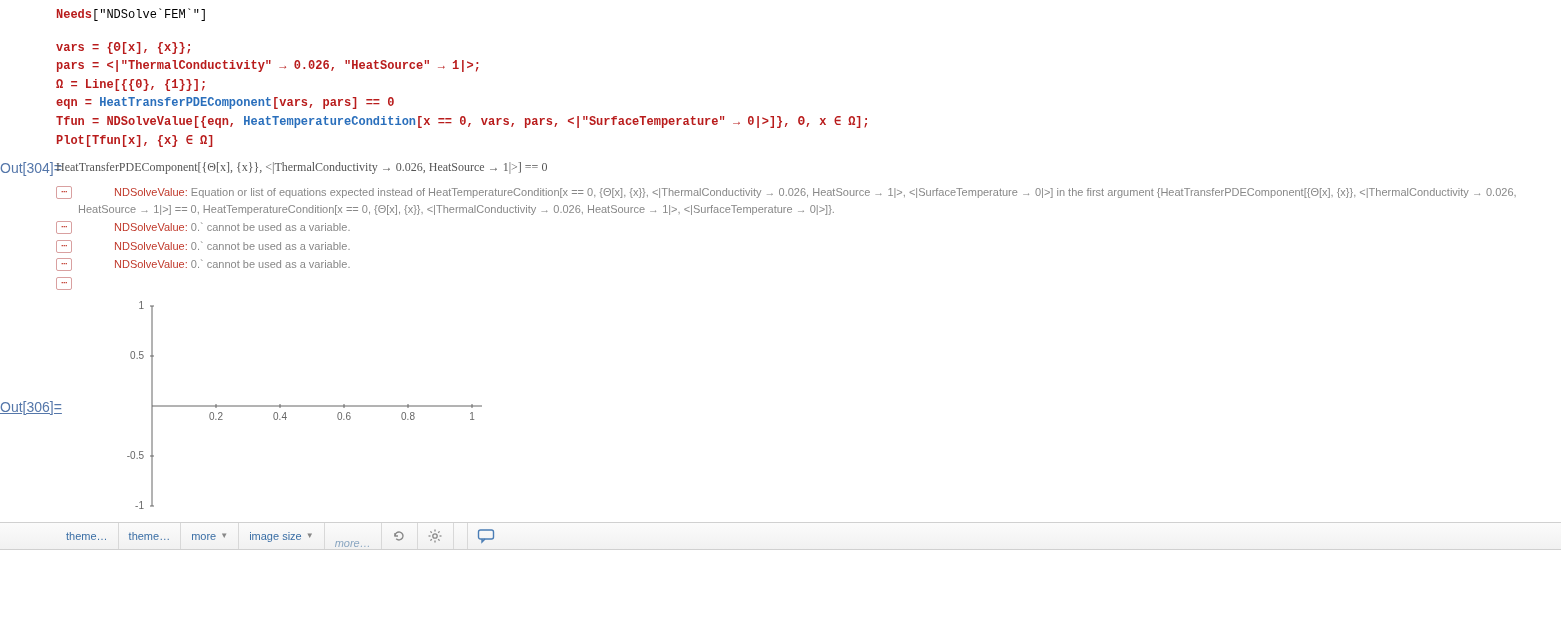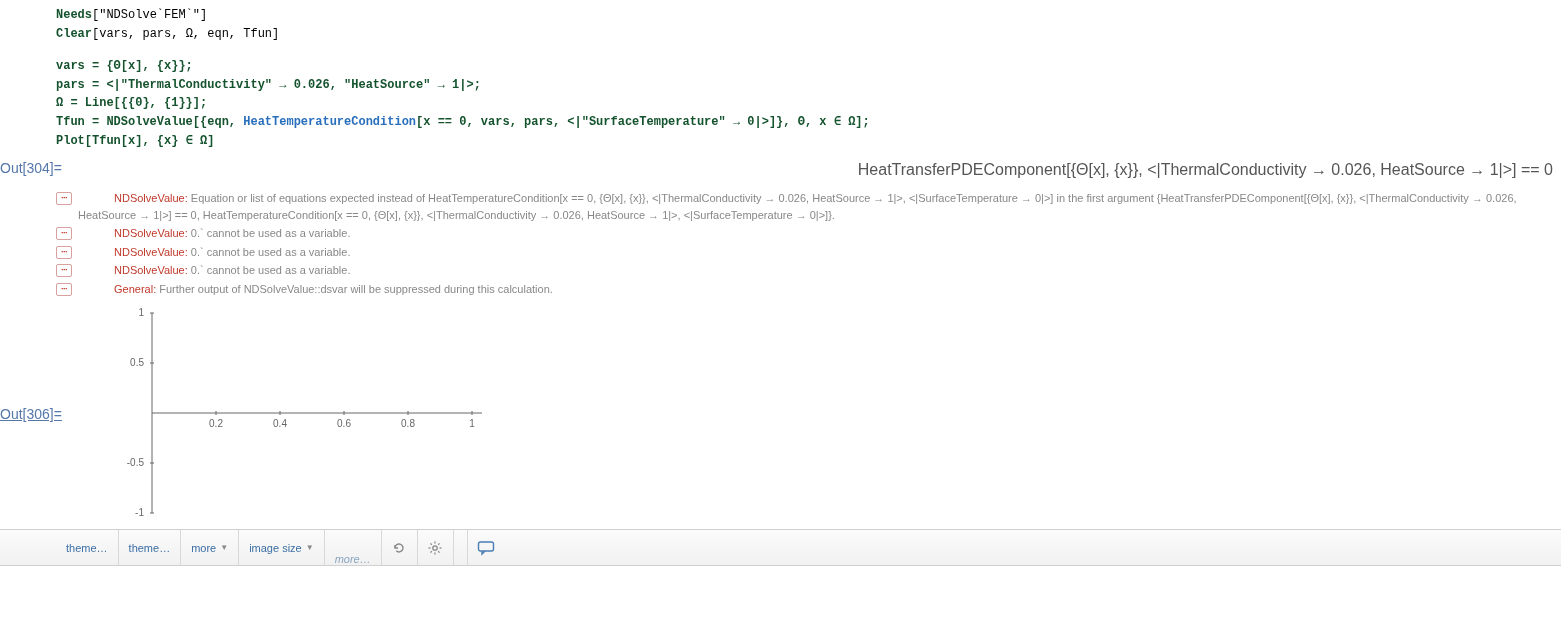--- a/index.html
+++ b/index.html
@@ -22,29 +22,28 @@
     flex-shrink: 0;
   }
   .cell-content { flex: 1; padding-right: 8px; }
   .code-line {
     font-family: Consolas, "Courier New", monospace;
     font-size: 12px;
     color: #000;
     white-space: pre;
     line-height: 1.55;
   }
-  .kw { font-weight: bold; color: #14532d; }
+  .kw { font-weight: bold; color: #b91c1c; }
   .func-blue { color: #2a6fbc; font-weight: bold; }
   .out-expr {
-    font-family: Liberation Sans, sans-serif;
-    font-size: 16px;
+    font-family: Liberation Serif, serif;
+    font-size: 12px;
     color: #555;
     white-space: pre-wrap;
     line-height: 1.5;
-    text-align: right;
   }
   .msg-row { display: flex; align-items: flex-start; margin: 2px 0 2px 56px; }
   .msg-icon {
     width: 16px; height: 13px;
     border: 1px solid #d9a0a0;
     border-radius: 2px;
     color: #c0392b;
     font-size: 9px;
     line-height: 11px;
     text-align: center;
@@ -57,21 +56,21 @@
   .msg-text { font-size: 11px; color: #888; line-height: 1.5; }
   .msg-tag { color: #c0392b; font-weight: 500; padding-left: 36px; }
   .plot-area {
     margin-left: 56px;
     width: 380px;
     height: 220px;
   }
   .toolbar {
     display: flex;
     align-items: stretch;
-    height: 37px;
+    height: 28px;
     border-top: 1px solid #d0d0d0;
     border-bottom: 1px solid #d0d0d0;
     background: linear-gradient(#fbfbfb,#f1f1f1);
     margin-top: 6px;
     padding-left: 56px;
   }
   .toolbar-btn {
     border-right: 1px solid #d8d8d8;
     padding: 0 10px;
     display: flex;
@@ -96,25 +95,25 @@
 </style>
 </head>
 <body>
 
 <div class="notebook">
 
   <div class="cell-row">
     <div class="cell-label"></div>
     <div class="cell-content">
       <div class="code-line"><span class="kw">Needs</span><span>["NDSolve`FEM`"]</span></div>
-      <div class="code-line"><span class="kw">Clear</span><span>[vars, pars, Ω, eqn, Tfun]</span></div>
       <div class="spacer-cell"></div>
       <div class="code-line"><span class="kw">vars = {Θ[x], {x}};</span></div>
       <div class="code-line"><span class="kw">pars = &lt;|"ThermalConductivity" → 0.026, "HeatSource" → 1|&gt;;</span></div>
       <div class="code-line"><span class="kw">Ω = Line[{{0}, {1}}];</span></div>
+      <div class="code-line"><span class="kw">eqn = </span><span class="func-blue">HeatTransferPDEComponent</span><span class="kw">[vars, pars] == 0</span></div>
       <div class="code-line"><span class="kw">Tfun = NDSolveValue[{eqn, </span><span class="func-blue">HeatTemperatureCondition</span><span class="kw">[x == 0, vars, pars, &lt;|"SurfaceTemperature" → 0|&gt;]}, Θ, x ∈ Ω];</span></div>
       <div class="code-line"><span class="kw">Plot[Tfun[x], {x} ∈ Ω]</span></div>
     </div>
   </div>
 
   <div class="cell-row" style="margin-top:8px;">
     <div class="cell-label" style="color:#5577aa;">Out[304]=</div>
     <div class="cell-content">
       <div class="out-expr">HeatTransferPDEComponent[{Θ[x], {x}}, &lt;|ThermalConductivity → 0.026, HeatSource → 1|&gt;] == 0</div>
     </div>
@@ -132,21 +131,20 @@
   <div class="msg-row">
     <div class="msg-icon">···</div>
     <div class="msg-text"><span class="msg-tag">NDSolveValue:</span><span> 0.` cannot be used as a variable.</span></div>
   </div>
   <div class="msg-row">
     <div class="msg-icon">···</div>
     <div class="msg-text"><span class="msg-tag">NDSolveValue:</span><span> 0.` cannot be used as a variable.</span></div>
   </div>
   <div class="msg-row">
     <div class="msg-icon">···</div>
-    <div class="msg-text"><span class="msg-tag">General:</span><span> Further output of NDSolveValue::dsvar will be suppressed during this calculation.</span></div>
   </div>
 
   <div class="cell-row" style="margin-top:6px; align-items:center;">
     <div class="cell-label" style="color:#5577aa; align-self:center;text-decoration:underline;">Out[306]=</div>
     <div class="cell-content">
       <div class="plot-area">
         <svg viewBox="0 0 380 220" width="380" height="220">
 
           <line x1="40" y1="110" x2="370" y2="110" stroke="#666" stroke-width="1"></line>
           <line x1="40" y1="10" x2="40" y2="210" stroke="#666" stroke-width="1"></line>

